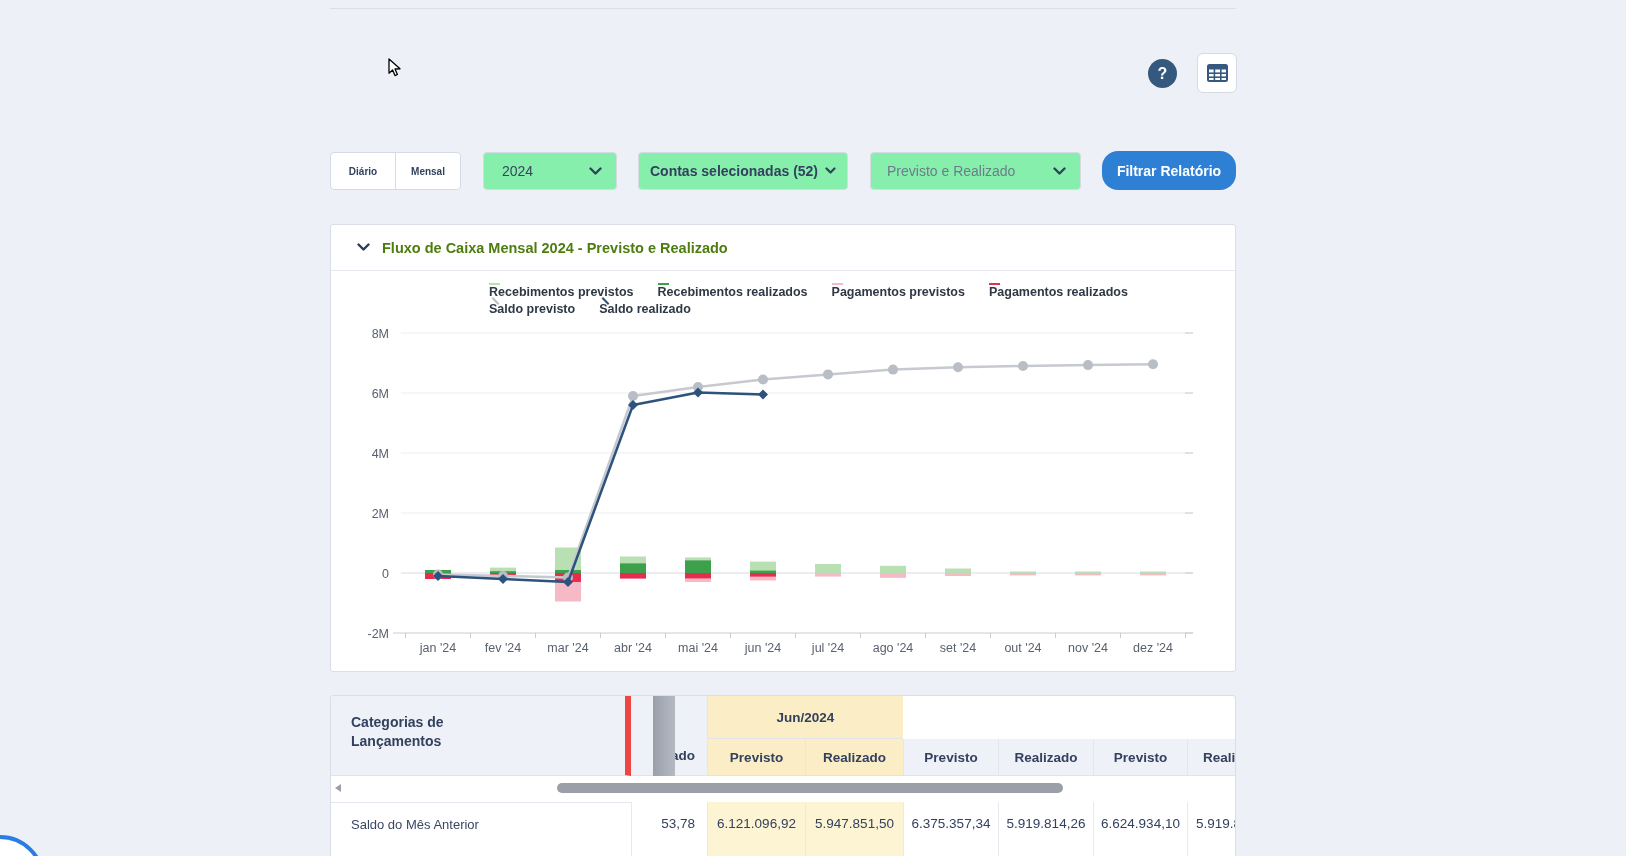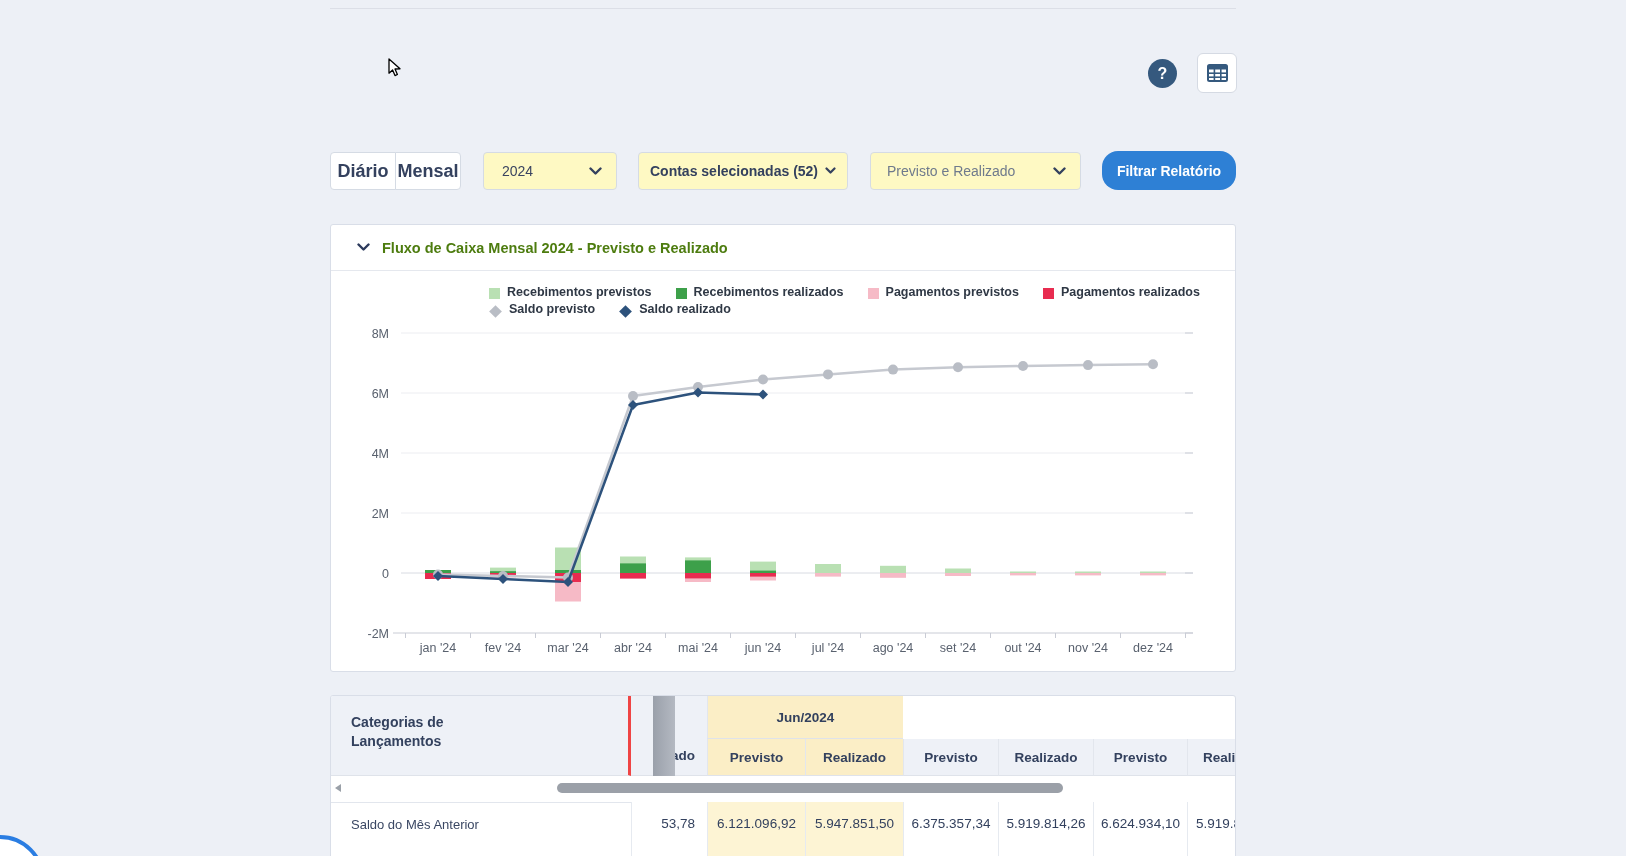--- a/index.html
+++ b/index.html
@@ -12,25 +12,25 @@
   #top-divider { left:330px; top:8px; width:906px; height:1px; background:#dcdfe7; }
   #help-btn { left:1148px; top:59px; width:29px; height:29px; border-radius:50%;
               background:#35597e; color:#fff; font-weight:bold; font-size:16px;
               display:flex; align-items:center; justify-content:center; cursor:pointer; }
   #table-btn { left:1197px; top:53px; width:40px; height:40px; border-radius:6px;
                background:#fff; border:1px solid #d5dae3; display:flex;
                align-items:center; justify-content:center; cursor:pointer; }
 
   
   .seg { top:152px; height:38px; background:#fff; border:1px solid #d5dbe4;
-         color:#34415e; font-weight:bold; font-size:18px; display:flex;
+         color:#34415e; font-weight:bold; font-size:10px; display:flex;
          align-items:center; justify-content:center; cursor:pointer; }
   #seg-daily { left:330px; width:66px; border-radius:4px 0 0 4px; }
   #seg-monthly { left:395px; width:66px; border-radius:0 4px 4px 0; }
-  .selectbox { top:152px; height:38px; background:#fef9c3; border:1px solid #d5dbe4;
+  .selectbox { top:152px; height:38px; background:#86efac; border:1px solid #d5dbe4;
                border-radius:4px; display:flex; align-items:center; cursor:pointer;
                font-size:14px; color:#3a4460; }
   #year-select { left:483px; width:134px; padding:0 14px 0 18px; justify-content:space-between; }
   #accounts-select { left:638px; width:210px; justify-content:center; gap:7px;
                      font-weight:bold; color:#34415e; }
   #mode-select { left:870px; width:211px; padding:0 14px 0 16px; justify-content:space-between;
                  color:#6f7a8c; }
   #filter-btn { left:1102px; top:151px; width:134px; height:39px; background:#2e80d5;
                 border:none; border-radius:16px; color:#fff; font-weight:bold;
                 font-size:14px; cursor:pointer; font-family:"Liberation Sans",sans-serif; }
@@ -38,32 +38,32 @@
   
   #chart-card { left:330px; top:224px; width:906px; height:448px; background:#fff;
                 border:1px solid #d9dee8; border-radius:3px; }
   #chart-card-header { position:relative; height:46px; border-bottom:1px solid #e5e8ee;
                        display:flex; align-items:center; }
   #chart-collapse { margin-left:26px; cursor:pointer; display:flex; }
   #chart-title { margin-left:12px; font-size:14.5px; font-weight:bold; color:#4d7c0f; }
   #chart-body { position:relative; width:904px; height:400px; }
   #chart-legend { position:absolute; left:158px; top:12px; width:724px;
                   display:flex; flex-wrap:wrap; column-gap:24px; row-gap:1px; }
-  .lg-item { display:flex; align-items:flex-end; font-size:12.5px; font-weight:bold;
-             color:#2f3845; height:16px; cursor:pointer; }
+  .lg-item { display:flex; align-items:flex-start; font-size:12.5px; font-weight:bold;
+             color:#2f3845; height:16px; cursor:pointer;flex-direction:column; }
   .lg-sq { width:11px; height:11px; margin-right:7px; }
   .lg-dia { width:9px; height:9px; margin-right:9px; margin-left:2px; transform:rotate(45deg); }
   #chart-svg { position:absolute; left:0; top:0; }
 
   
   #table-card { left:330px; top:695px; width:906px; height:200px; background:#fff;
                 border:1px solid #d9dee8; border-radius:3px 3px 0 0; overflow:hidden; }
   .tc { position:absolute; font-size:13.5px; color:#34415e; }
   #corner-cell { left:0; top:0; width:300px; height:80px; background:#eef1f7;
-                 border-right:3px solid #ef4444; border-bottom:1px solid #dfe3ea;
+                 border-right:6px solid #ef4444; border-bottom:1px solid #dfe3ea;
                  padding:17px 0 0 20px; font-weight:bold; font-size:14px; color:#33415e; }
   #corner-cell span { display:block; width:160px; line-height:19px; }
   #partial-head { left:300px; top:0; width:76px; height:80px; background:#eef1f7;
                   border-bottom:1px solid #dfe3ea; }
   #partial-head .ph-txt { position:absolute; right:12px; bottom:12px; font-weight:bold;
                           font-size:13.5px; color:#33415e; }
   #col-shadow { left:322px; top:0; width:22px; height:80px;
                 background:linear-gradient(to right,#9aa0aa,#b4b9c2); }
   .grp { top:0; height:43px; border-bottom:1px solid #dfe3ea; border-left:1px solid #e2e6ed;
          display:flex; align-items:center; justify-content:center; font-weight:bold;

